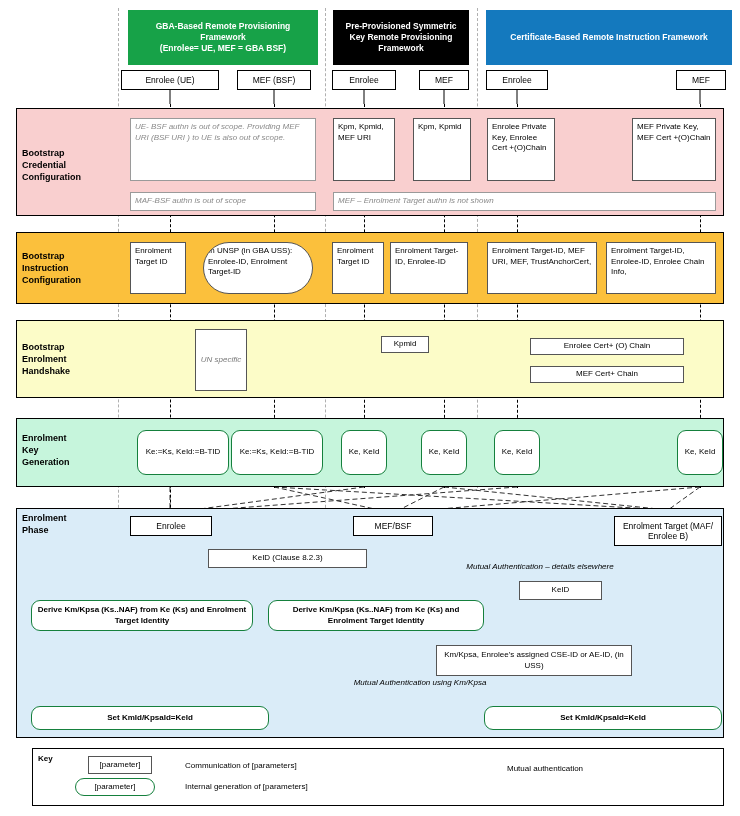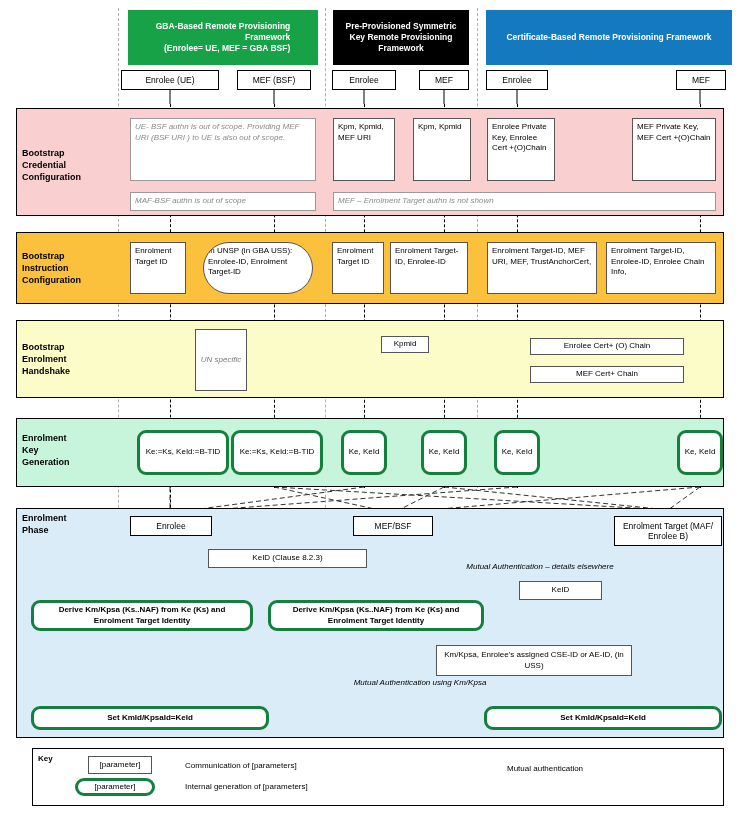--- a/index.html
+++ b/index.html
@@ -61,21 +61,21 @@
     padding:3px 4px;
     overflow:hidden;
   }
   .pbox.center { display:flex; align-items:center; justify-content:center; text-align:center; }
   .pbox.gray { color:#8a8a8a; font-style:italic; border-color:#9a9a9a; }
   .pbox.bold { font-weight:normal; }
 
   .rbox {
     position:absolute;
     background:#fff;
-    border:3px solid #15803d;
+    border:1px solid #15803d;
     border-radius:9px;
     font-size:8px;
     line-height:10.5px;
     display:flex; align-items:center; justify-content:center;
     text-align:center;
     padding:2px 4px;
     overflow:hidden;
   }
   .rbox.bold { font-weight:bold; }
 
@@ -179,32 +179,32 @@
       <line x1="75" y1="765" x2="88" y2="765"></line>
       <line x1="152" y1="765" x2="172" y2="765" marker-end="url(#open)"></line>
       <line x1="428" y1="766" x2="487" y2="766" marker-start="url(#ahL)" marker-end="url(#ah)"></line>
     </g>
   </svg>
 
   <div class="divider" style="left:118px; top:8px; height:560px;"></div>
   <div class="divider" style="left:325px; top:8px; height:560px;"></div>
   <div class="divider" style="left:477px; top:8px; height:480px;"></div>
 
-  <div class="banner" style="left:128px; top:10px; width:190px; height:55px; background:#17A248;text-align:right;">
+  <div class="banner" style="left:128px; top:10px; width:190px; height:55px; background:#17A248;">
     <span style="white-space:pre-line;">GBA-Based Remote Provisioning
 Framework
 (Enrolee= UE, MEF = GBA BSF)</span>
   </div>
   <div class="banner" style="left:333px; top:10px; width:136px; height:55px; background:#000000;">
     <span style="white-space:pre-line;">Pre-Provisioned Symmetric
 Key Remote Provisioning
 Framework</span>
   </div>
   <div class="banner" style="left:486px; top:10px; width:246px; height:55px; background:#1479BE;">
-    <span style="white-space:pre-line;">Certificate-Based Remote Provisioning Framework</span>
+    <span style="white-space:pre-line;">Certificate-Based Remote Instruction Framework</span>
   </div>
 
   <div class="entity" style="left:121px; top:70px; width:98px; height:20px;">
     <span>Enrolee (UE)</span>
     </div>
   <div class="entity" style="left:237px; top:70px; width:74px; height:20px;">
     <span>MEF (BSF)</span>
     </div>
   <div class="entity" style="left:332px; top:70px; width:64px; height:20px;">
     <span>Enrolee</span>

